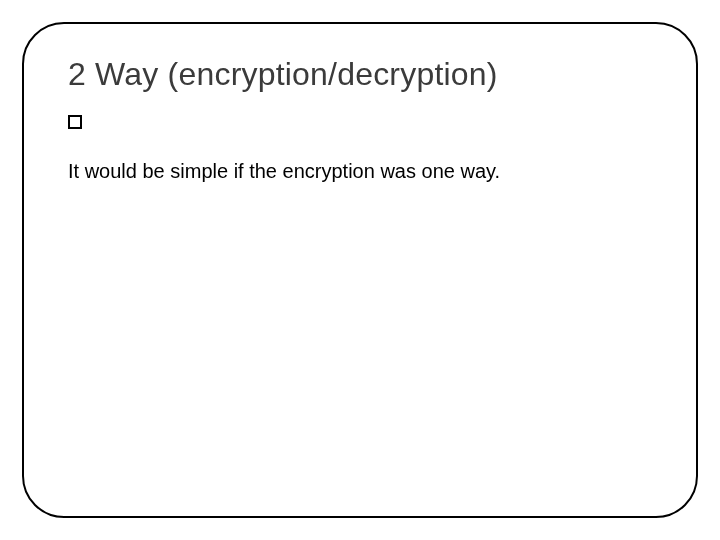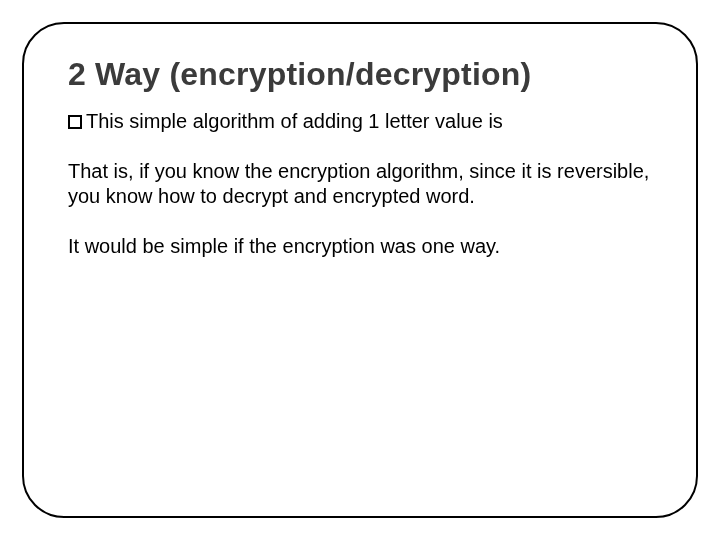--- a/index.html
+++ b/index.html
@@ -10,21 +10,21 @@
     top: 22px;
     width: 676px;
     height: 496px;
     border: 2px solid #000;
     border-radius: 42px;
     padding: 32px 44px 20px 44px;
   }
   .title {
     font-size: 32px;
     color: #3b3b3b;
-    font-weight: 700;
+    font-weight: 400;
     margin-bottom: 16px;
     letter-spacing: 0.2px;
   }
   .body {
     font-size: 20px;
     color: #000;
     line-height: 1.28;
   }
   .bullet-row {
     margin-bottom: 24px;
@@ -43,18 +43,17 @@
     margin-bottom: 24px;
   }
 </style>
 </head>
 <body>
 
 <div class="slide">
   <h1 class="title">2 Way (encryption/decryption)</h1>
   <div class="body">
     <div class="bullet-row">
-      <span class="square"></span><span>This simple algorithm of adding 1 letter value is</span><br>
+      <span class="square"></span><br>
     </div>
-    <div class="para">That is, if you know the encryption algorithm, since it is reversible, you know how to decrypt and encrypted word.</div>
     <div class="para">It would be simple if the encryption was one way.</div>
   </div>
 </div>
 
 </body></html>

